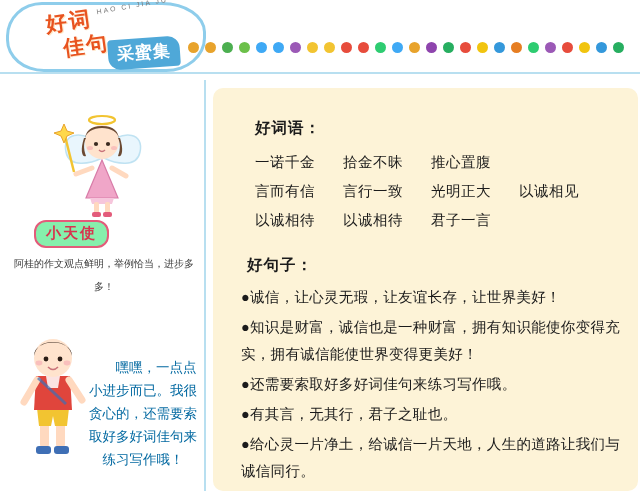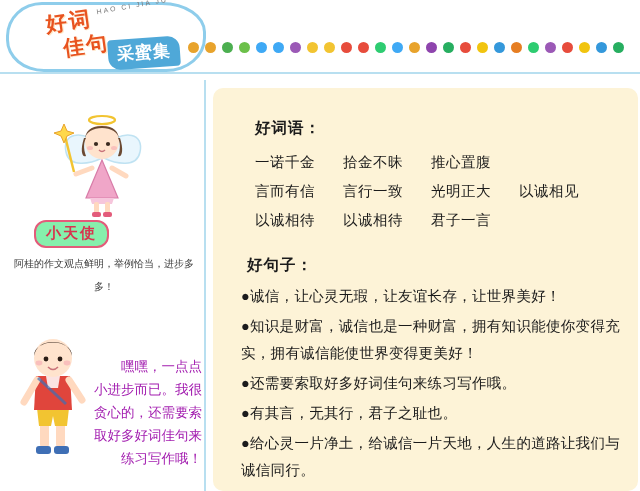--- a/index.html
+++ b/index.html
@@ -145,25 +145,25 @@
   }
   #agui-figure {
     position: absolute;
     left: 8px; top: 250px;
     width: 90px; height: 130px;
   }
   #agui-text {
     position: absolute;
     left: 84px; top: 276px;
     width: 118px;
-    font-family: Liberation Mono, monospace;
+    font-family: Liberation Sans, sans-serif;
     font-size: 13.5px;
-    color: #a21caf;
+    color: #0369a1;
     line-height: 23px;
-    text-align: right;
+    text-align: center;
   }
   #agui-text .ind { display: inline-block; width: 26px; }
 
   
   #right-panel {
     position: absolute;
     left: 213px; top: 88px;
     width: 425px;
     height: 403px;
     background: #fdf3d7;
@@ -192,21 +192,21 @@
   }
   .word-row .w { width: 88px; flex: 0 0 auto; }
 
   #sent-head { position: absolute; left: 34px; top: 167px; }
   #sent-list {
     position: absolute;
     left: 28px; top: 196px;
     width: 385px;
   }
   .sent-item {
-    font-family: Liberation Mono, monospace;
+    font-family: Liberation Serif, serif;
     font-size: 14.5px;
     color: #1b1b1b;
     line-height: 27px;
     margin-bottom: 3px;
     letter-spacing: 0.3px;
   }
 </style>
 </head>
 <body>
 

